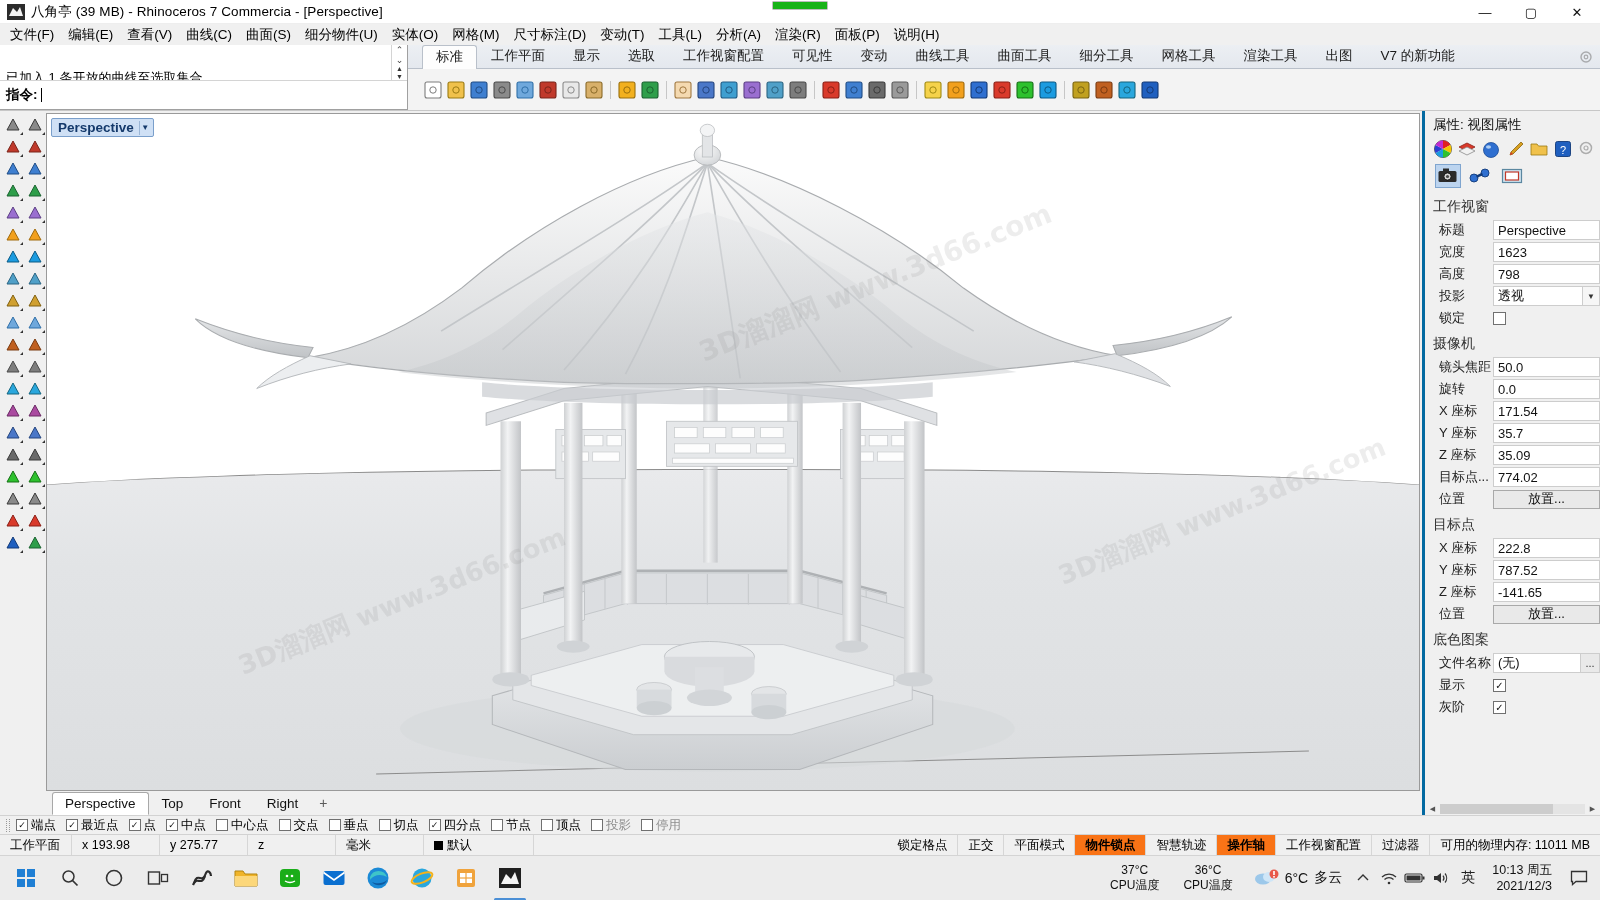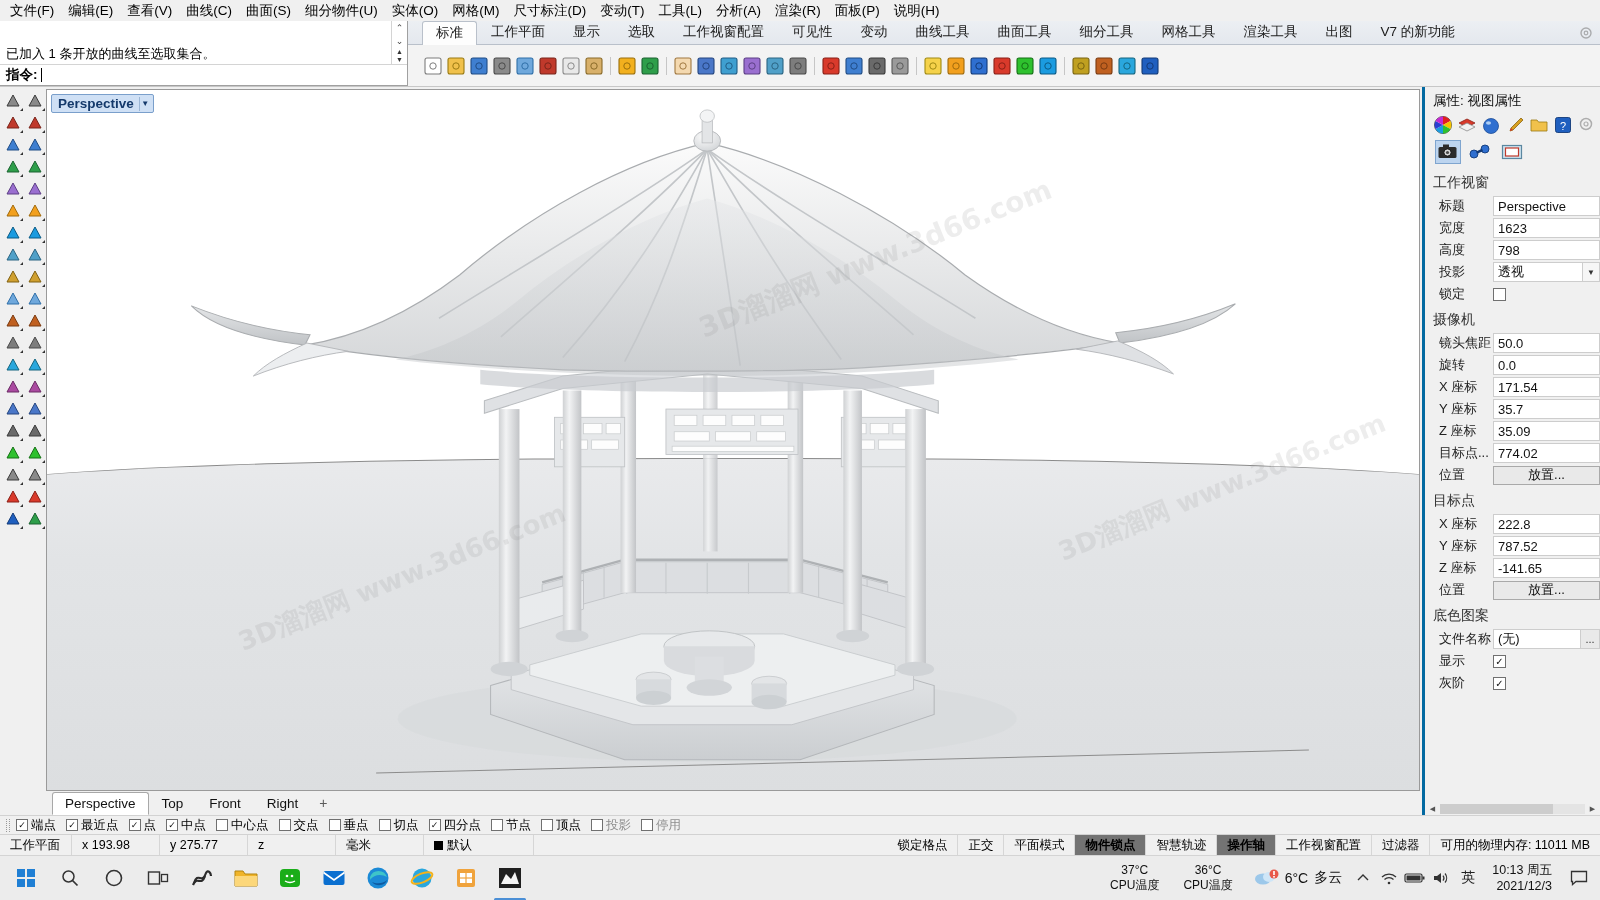--- a/index.html
+++ b/index.html
@@ -48,21 +48,21 @@
 
   .cmd-area {
     width: 408px; flex: 0 0 408px; background: #fff; position: relative;
     border: 1px solid #a0a0a0; border-left: none; border-top: none;
     display: flex; flex-direction: column;
   }
   .cmd-history { flex: 1; position: relative; padding: 1px 4px 0 6px; overflow: hidden; }
   .cmd-line { font-size: 13px; line-height: 21px; white-space: nowrap; color: #000; }
   .cmd-line.partial { color: #b8b8b8; }
   .cmd-prompt-row {
-    height: 21px; border-top: 1px solid #d4d4d4; display: flex; align-items: center;
+    height: 29px; border-top: 1px solid #d4d4d4; display: flex; align-items: center;
     padding-left: 6px; position: relative;
   }
   .cmd-prompt-label { font-weight: bold; font-size: 13.5px; }
   .cmd-caret {
     display: inline-block; width: 1px; height: 14px; background: #000; margin-left: 3px;
   }
   .cmd-scroll {
     position: absolute; right: 0; top: 0; width: 16px; height: 100%;
     border-left: 1px solid #d4d4d4; display: flex; flex-direction: column;
   }
@@ -210,21 +210,21 @@
 
   
   .statusbar {
     height: 21px; flex: 0 0 21px; display: flex; align-items: stretch;
     background: #f0f0f0; border-top: 1px solid #d2d2d2; font-size: 12.5px;
   }
   .sb-cell {
     display: flex; align-items: center; padding: 0 10px; border-right: 1px solid #d6d6d6; white-space: nowrap;
   }
   .sb-cell.nb { border-right: none; }
-  .sb-cell.hl { background: #737373; font-weight: bold; }
+  .sb-cell.hl { background: #f97316; font-weight: bold; }
   .swatch { width: 9px; height: 9px; background: #000; margin-right: 4px; display: inline-block; }
 
   
   .taskbar {
     height: 45px; flex: 0 0 45px; background: #ececec; display: flex; align-items: center;
     border-top: 1px solid #d4d4d4;
   }
   .tb-left { display: flex; align-items: center; gap: 0; padding-left: 4px; }
   .tb-btn {
     width: 44px; height: 45px; display: flex; align-items: center; justify-content: center; position: relative;
@@ -244,20 +244,37 @@
     position: absolute; color: rgba(140,140,140,0.16); font-size: 22px; font-weight: bold;
     transform: rotate(-22deg); pointer-events: none; user-select: none; white-space: nowrap;
     font-family: "DejaVu Sans", sans-serif;
   }
 </style>
 </head>
 <body>
 
 <div id="app">
 
+  <div class="titlebar">
+    <div class="title-icon">
+      <svg width="20" height="18" viewBox="0 0 20 18">
+        <rect x="1" y="1" width="18" height="16" fill="#2b2b2b"></rect>
+        <path d="M3 13 L7 5 L11 9 L14 4 L17 13 Z" fill="#f2f2f2"></path>
+      </svg>
+    </div>
+    <div class="title-text">八角亭 (39 MB) - Rhinoceros 7 Commercia - [Perspective]</div>
+    <div class="title-progress">
+      <i id="progfill" style="width: 100%;"></i>
+    </div>
+    <div class="win-btns">
+      <div class="win-btn">—</div>
+      <div class="win-btn">▢</div>
+      <div class="win-btn close">✕</div>
+    </div>
+  </div>
 
   <div class="menubar" id="menubar">
       <div class="menu-item">文件(F)</div>
       <div class="menu-item">编辑(E)</div>
       <div class="menu-item">查看(V)</div>
       <div class="menu-item">曲线(C)</div>
       <div class="menu-item">曲面(S)</div>
       <div class="menu-item">细分物件(U)</div>
       <div class="menu-item">实体(O)</div>
       <div class="menu-item">网格(M)</div>

